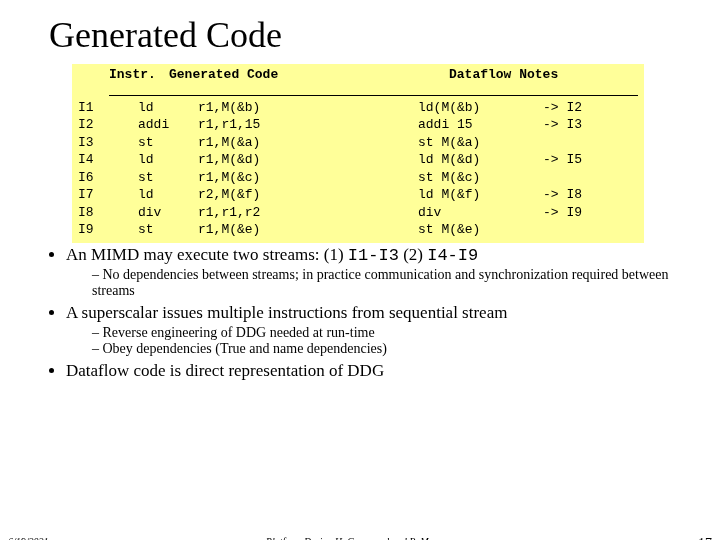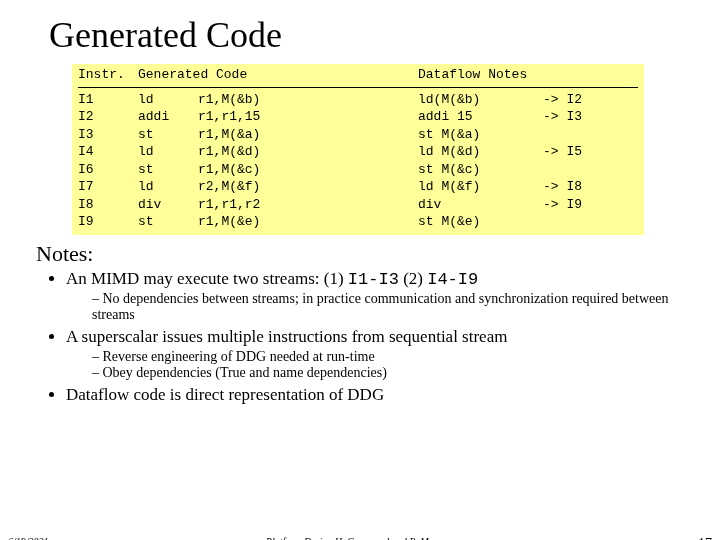--- a/index.html
+++ b/index.html
@@ -29,24 +29,25 @@
     background: #ffff99;
     margin-left: 36px;
     width: 560px;
     padding: 2px 6px 4px 6px;
     font-family: "Courier New", monospace;
     font-size: 13px;
     line-height: 1.35;
   }
   .hdr-row {
     display: flex;
-    font-weight: normal;
+    font-weight: bold;
     border-bottom: 1px solid #000;
-    padding-bottom: 3px;
+    padding-bottom: 11px;
     margin-bottom: 3px;
+    margin-left: 31px;
   }
   .code-row {
     display: flex;
   }
   .col-instr { width: 60px; }
   .col-op    { width: 60px; }
   .col-args  { width: 220px; }
   .col-df    { width: 125px; }
   .col-dep   { width: 80px; }
   .hdr-seq   { width: 280px; }
@@ -148,21 +149,20 @@
     </div>
     <div class="code-row">
       <div class="col-instr">I9</div>
       <div class="col-op">st</div>
       <div class="col-args">r1,M(&amp;e)</div>
       <div class="col-df">st M(&amp;e)</div>
       <div class="col-dep"></div>
     </div>
   </div>
 
-  <div class="notes-hd">Notes:</div>
 
   <ul class="top">
     <li>
       <span>An MIMD may execute two streams: (1) </span><span class="mono">I1-I3</span><span>  (2) </span><span class="mono">I4-I9</span>
       <ul class="sub">
         <li>No dependencies between streams; in practice communication and synchronization  required between streams</li>
       </ul>
     </li>
     <li>A superscalar issues multiple instructions from sequential stream</li>
     <ul class="sub">

